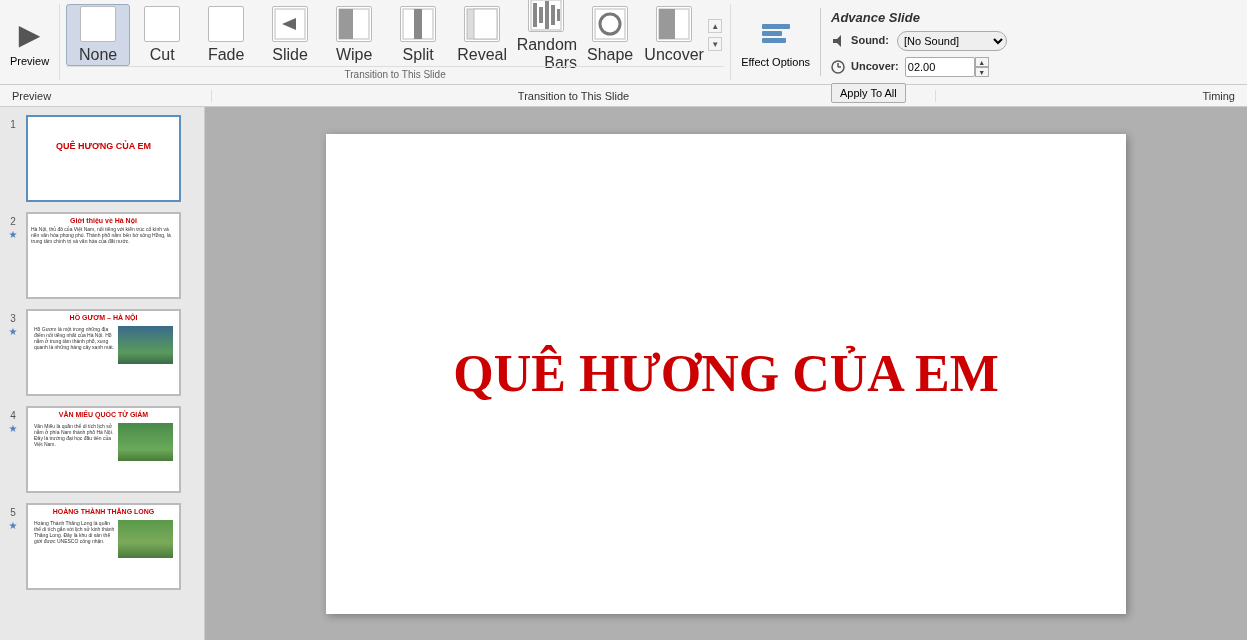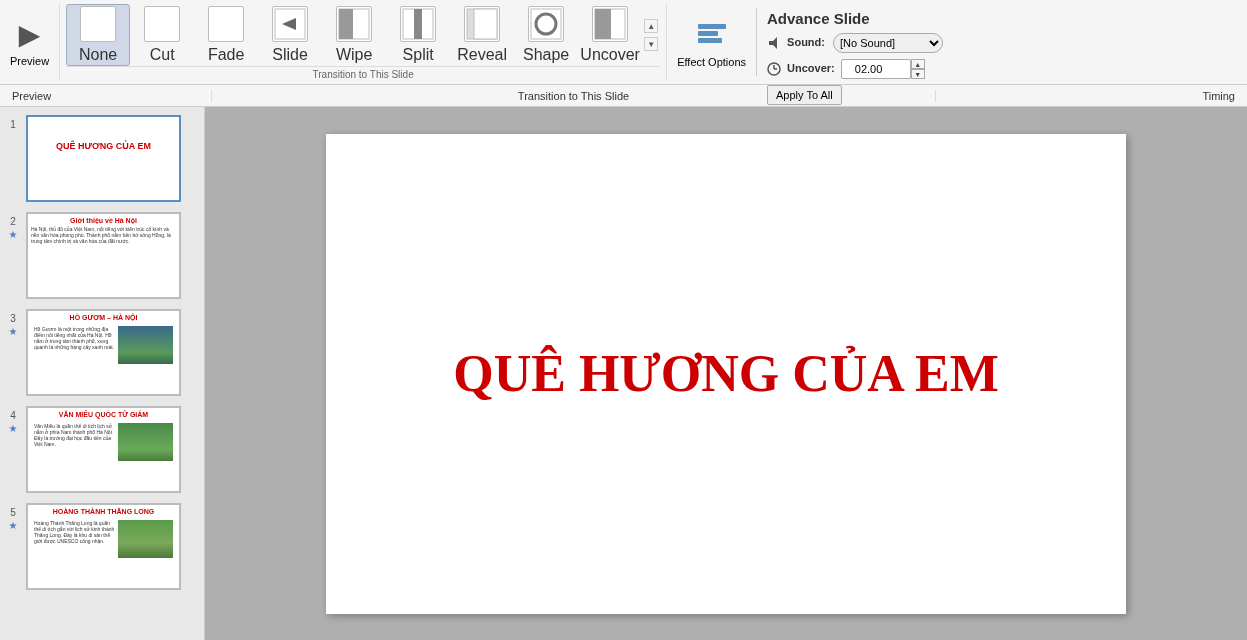--- a/index.html
+++ b/index.html
@@ -121,21 +121,21 @@
     .timing-label {
       font-size: 11px;
       color: #333;
       min-width: 60px;
       font-weight: bold;
     }
 
     .timing-input {
       border: 1px solid #aaa;
       border-radius: 2px;
-      padding: 1px 13px;
+      padding: 1px 2px;
       font-size: 11px;
       width: 70px;
       height: 20px;
     }
 
     .timing-select {
       border: 1px solid #aaa;
       border-radius: 10px;
       padding: 1px 2px;
       font-size: 11px;
@@ -341,23 +341,24 @@
       display: flex;
       align-items: center;
     }
 
     
     .icon-none { background: white; border: 1px solid #999; width: 32px; height: 32px; }
     .icon-cut { background: linear-gradient(135deg, #fff 50%, #ccc 50%); width: 32px; height: 32px; }
     .icon-fade { background: linear-gradient(to right, white, #888); width: 32px; height: 32px; }
 
     .advance-slide-label {
-      font-size: 15px;
+      font-size: 13px;
       font-weight: bold;
       color: #333;
+      font-style: italic;
     }
 
     
     .ribbon-separator {
       width: 1px;
       background: #ccc;
       margin: 4px 0;
       align-self: stretch;
     }
 
@@ -431,20 +432,33 @@
         <div class="btn-label">Split</div>
       </div>
       <div class="ribbon-btn">
         <div class="icon-area">
           <svg width="32" height="32">
               <rect x="1" y="1" width="30" height="30" fill="#ddd" stroke="#bbb"></rect>
               <rect x="8" y="1" width="23" height="30" fill="white" stroke="#bbb"></rect>
             </svg>
         </div>
         <div class="btn-label">Reveal</div>
+      </div>
+      <div class="ribbon-btn">
+        <div class="icon-area">
+          <svg width="32" height="32">
+              <rect x="1" y="1" width="30" height="30" fill="white" stroke="#bbb"></rect>
+            <rect x="3" y="4" width="4" height="24" fill="#888"></rect>
+            <rect x="9" y="8" width="4" height="16" fill="#888"></rect>
+            <rect x="15" y="2" width="4" height="28" fill="#888"></rect>
+            <rect x="21" y="6" width="4" height="20" fill="#888"></rect>
+            <rect x="27" y="10" width="3" height="12" fill="#888"></rect>
+          </svg>
+        </div>
+        <div class="btn-label">Random Bars</div>
       </div>
       <div class="ribbon-btn">
         <div class="icon-area">
           <svg width="32" height="32">
               <rect x="1" y="1" width="30" height="30" fill="white" stroke="#bbb"></rect>
               <circle cx="16" cy="16" r="10" fill="none" stroke="#777" stroke-width="3"></circle>
             </svg>
         </div>
         <div class="btn-label">Shape</div>
       </div>

